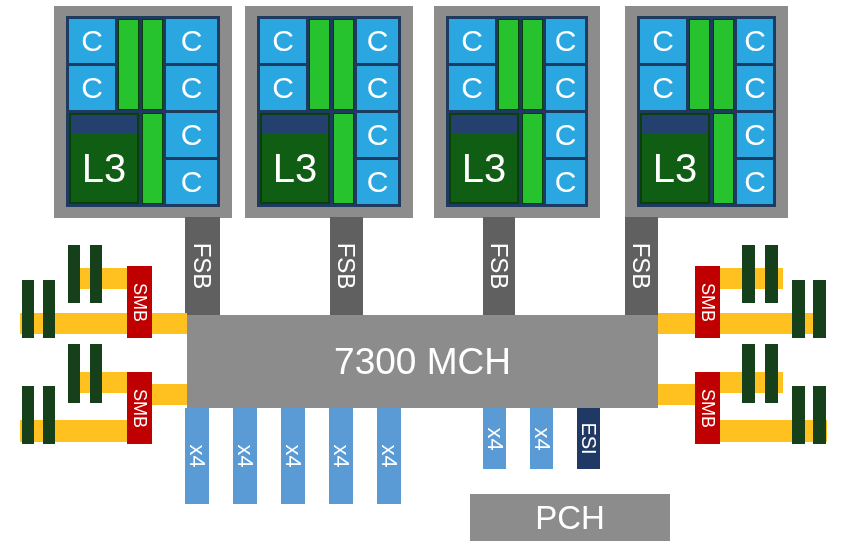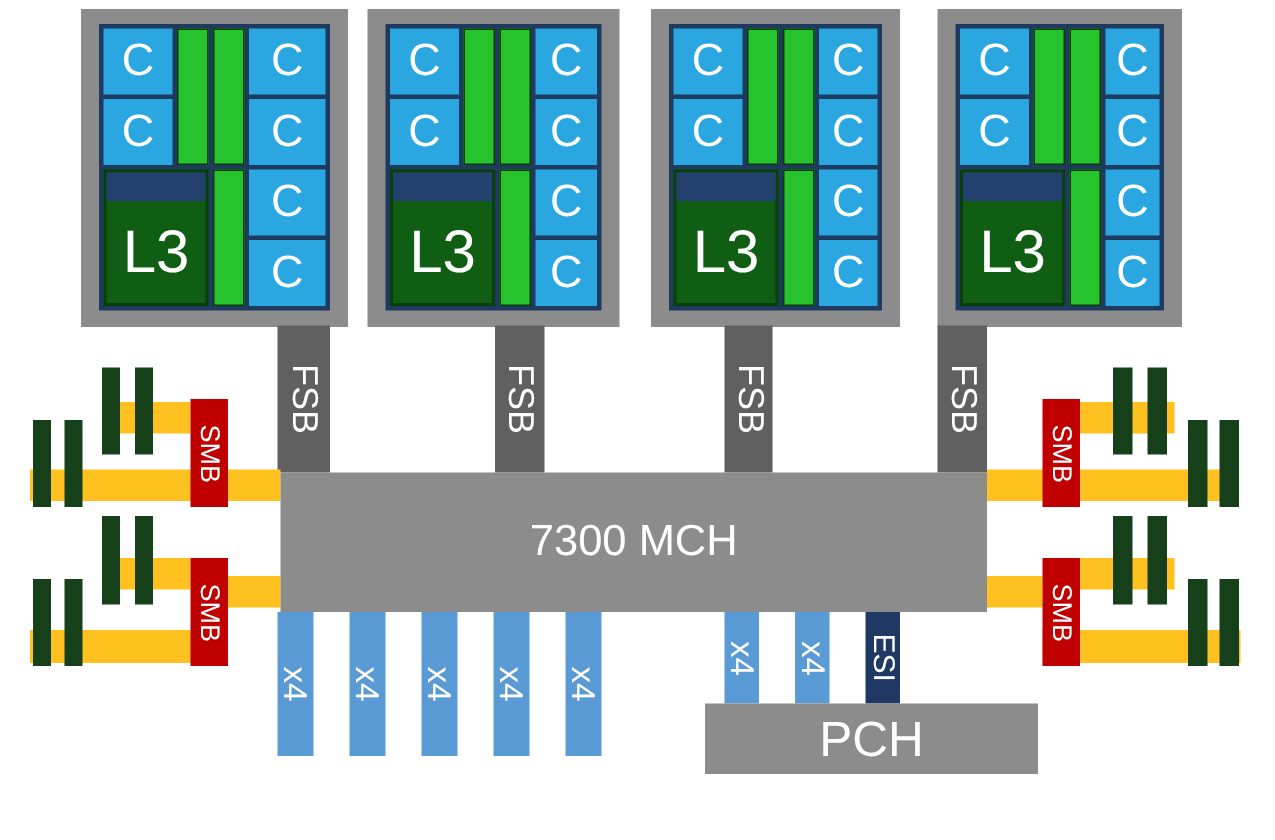--- a/index.html
+++ b/index.html
@@ -46,21 +46,21 @@
   .vbar span { transform:rotate(90deg); white-space:nowrap; color:var(--text-white,#fff); }
   .fsb { background:var(--bus-gray,#606060); } .fsb span{ font-size:24px; }
   .smb { background:var(--smb-red,#c00000); }  .smb span{ font-size:18px; }
   .x4  { background:var(--pcie-blue,#5b9bd5);} .x4 span{ font-size:22px; }
   .esi { background:var(--esi-navy,#1f3864);} .esi span{ font-size:20px; }
 
   .mch, .pch {
     background:var(--package-gray,#8c8c8c); color:var(--text-white,#fff);
     display:flex; align-items:center; justify-content:center;
   }
-  .mch { font-size:29px; }
+  .mch { font-size:37px; }
   .pch { font-size:33px; }
 
   .ychan { background:var(--channel-yellow,#ffc120); }
   .dimm  { background:var(--dimm-green,#164019); }
 
   .watermark {
     color:var(--watermark-gray,#dfdfdf); font-size:16px;
     text-align:right; white-space:nowrap;
   }
 </style>
@@ -221,18 +221,18 @@
   <div class="abs vbar x4" style="left:483px;top:408px;width:23px;height:61px;">
       <span>x4</span>
     </div>
   <div class="abs vbar x4" style="left:530px;top:408px;width:23px;height:61px;">
       <span>x4</span>
     </div>
   <div class="abs vbar esi" style="left:577px;top:408px;width:23px;height:61px;">
       <span>ESI</span>
     </div>
 
-  <div class="abs pch" style="left:470px;top:469px;width:222px;height:47px;">
+  <div class="abs pch" style="left:470px;top:494px;width:200px;height:47px;">
     <span>PCH</span>
   </div>
 
 
 </div>
 
 </body></html>

